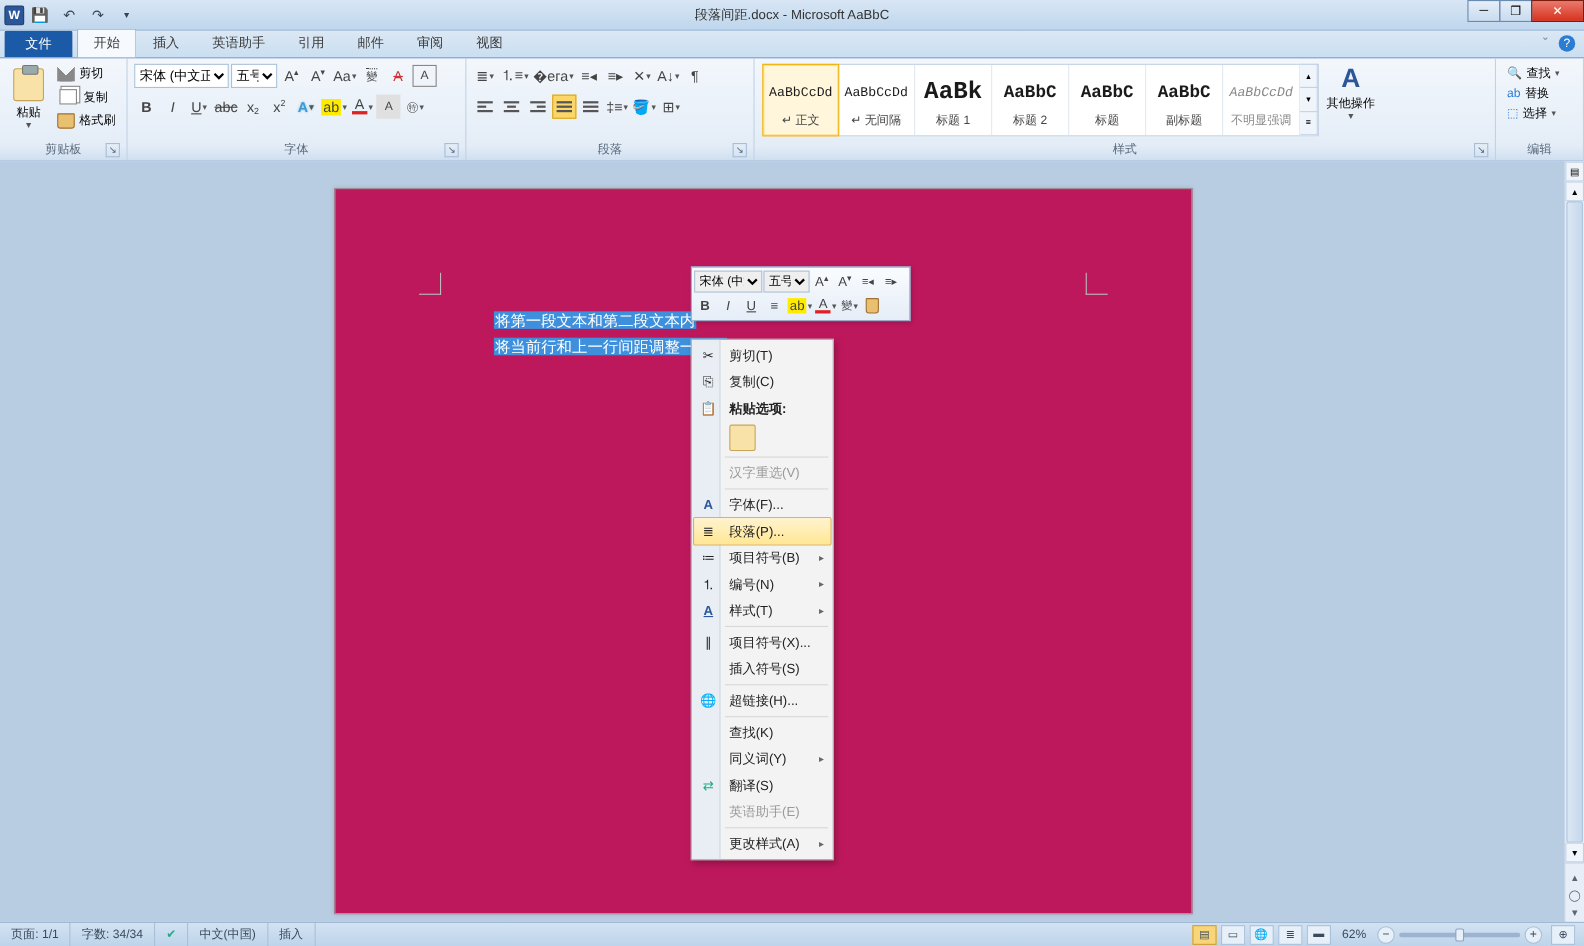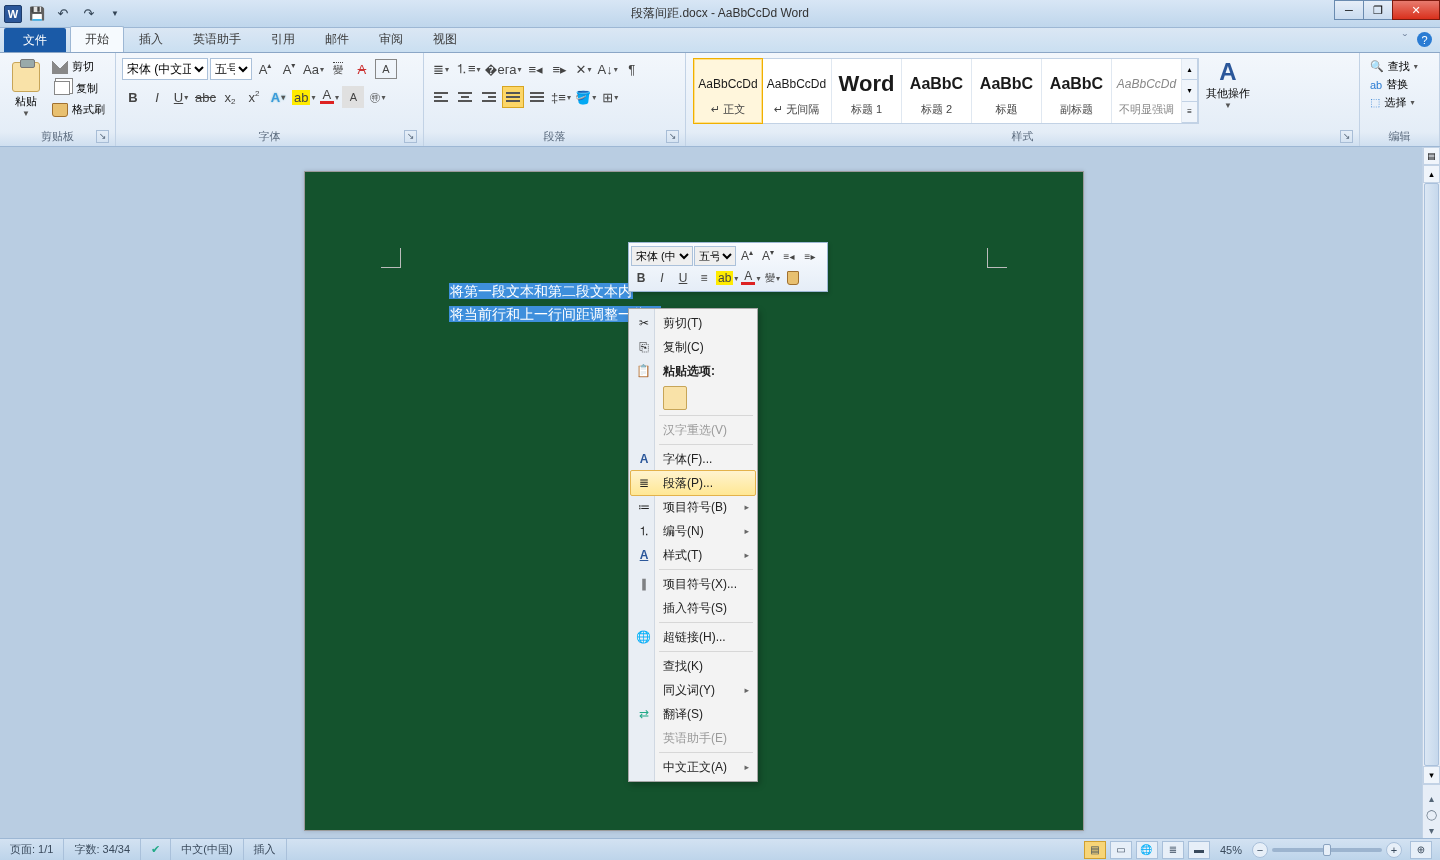--- a/index.html
+++ b/index.html
@@ -63,35 +63,35 @@
 .align-btn.center .ln:nth-child(2){width:60%;margin:0 auto}
 .align-btn.right .ln:nth-child(2){width:60%;margin-left:auto}
 .align-btn.justify-sel { background: #fcd667; border: 1px solid #d7a522; }
 .align-btn.dist .ln{height:2px}
 
 
 .styles { flex: 1; }
 .styles .gallery { display: flex; height: 66px; border: 1px solid #c2d2e5; background: #fff; }
 .styles .style-item { width: 70px; border-right: 1px solid #e0e8f1; display: flex; flex-direction: column; align-items: center; justify-content: center; padding: 2px; }
 .styles .style-item.sel { border: 1px solid #f0b000; background: #fff6dc; box-shadow: inset 0 0 0 1px #ffe08a; margin: -1px; z-index: 1; }
-.styles .style-item .preview { font-family: Liberation Sans, sans-serif; height: 36px; display: flex; align-items: center; color: #1a1a1a; }
+.styles .style-item .preview { font-family: Liberation Mono, monospace; height: 36px; display: flex; align-items: center; color: #1a1a1a; }
 .styles .style-item .name { font-size: 11px; color: #444; }
 .styles .style-item .name.dim { color: #888; }
 .styles .changestyle { width: 54px; display: flex; flex-direction: column; align-items: center; justify-content: center; font-size: 11px; }
 .gallery-scroll { width: 16px; display: flex; flex-direction: column; }
 .gallery-scroll div { flex: 1; border: 1px solid #c2d2e5; border-left: none; display: flex; align-items: center; justify-content: center; font-size: 8px; background: #f0f5fb; margin-top: -1px; }
 
 
 .editing .col { display: flex; flex-direction: column; gap: 3px; padding: 2px 4px; }
 .editing .ebtn { display: flex; align-items: center; gap: 4px; font-size: 11px; }
 
 
 .docarea { position: absolute; top: 147px; left: 0; right: 0; bottom: 22px; background: #fff; display: flex; }
 .doc-scroll { flex: 1; background: #b9cde2; overflow: hidden; position: relative; }
-.page { position: absolute; top: 24px; left: 304px; width: 780px; height: 660px; background: #14532d; border: 1px solid #9a9a9a; box-shadow: 0 0 4px rgba(0,0,0,.15); }
+.page { position: absolute; top: 24px; left: 304px; width: 780px; height: 660px; background: #be185d; border: 1px solid #9a9a9a; box-shadow: 0 0 4px rgba(0,0,0,.15); }
 .page .margin-mark { position: absolute; width: 20px; height: 20px; }
 .page .margin-mark.tl { top: 96px; left: 96px; border-left: 1px solid #bbb; border-top: 1px solid #bbb; transform: translate(-20px,-20px) rotate(180deg); }
 .page .margin-mark.tr { top: 96px; right: 96px; border-right: 1px solid #bbb; border-top: 1px solid #bbb; transform: translate(20px,-20px) rotate(180deg); }
 .page .sel-text { position: absolute; top: 108px; left: 144px; font-size: 14px; font-family: "SimSun", serif; line-height: 22px; }
 .page .sel-text .hl { background: #3e8fdc; color: #fff; padding: 0 1px; }
 .page .sel-text .pil { color: #c0c0c0; font-size: 11px; }
 
 
 .mini-toolbar { position: absolute; top: 242px; left: 628px; width: 200px; background: linear-gradient(#fafcff,#e5edf7); border: 1px solid #9db7d4; box-shadow: 1px 2px 4px rgba(0,0,0,.2); padding: 2px; z-index: 20; }
 .mini-toolbar .row { display: flex; align-items: center; gap: 1px; height: 22px; }
@@ -134,21 +134,21 @@
 <body>
 
 <div class="titlebar">
   <div class="qat">
     <div class="app-icon">W</div>
     <div class="qbtn">💾</div>
     <div class="qbtn">↶</div>
     <div class="qbtn">↷</div>
     <div class="qbtn" style="font-size:8px">▼</div>
   </div>
-  <div class="title">段落间距.docx - AaBbCcDd Word</div>
+  <div class="title">段落间距.docx - Microsoft AaBbC</div>
   <div class="winbtns">
     <div class="winbtn">─</div>
     <div class="winbtn">❐</div>
     <div class="winbtn close">✕</div>
   </div>
 </div>
 
 <div class="tabs">
   <div class="tab file">文件</div>
   <div class="tab active">开始</div>
@@ -290,21 +290,21 @@
       <div class="gallery">
         <div class="style-item sel">
             <div class="preview" style="font-size:12px">AaBbCcDd</div>
             <div class="name">↵ 正文</div>
           </div>
         <div class="style-item">
             <div class="preview" style="font-size:12px">AaBbCcDd</div>
             <div class="name">↵ 无间隔</div>
           </div>
         <div class="style-item">
-            <div class="preview" style="font-size:22px;font-weight:bold">Word</div>
+            <div class="preview" style="font-size:22px;font-weight:bold">AaBk</div>
             <div class="name">标题 1</div>
           </div>
         <div class="style-item">
             <div class="preview" style="font-size:16px;font-weight:bold">AaBbC</div>
             <div class="name">标题 2</div>
           </div>
         <div class="style-item">
             <div class="preview" style="font-size:16px;font-weight:bold">AaBbC</div>
             <div class="name">标题</div>
           </div>
@@ -483,40 +483,40 @@
     </div>
   <div class="mi">
       <span class="mic" style="color:#2a8">⇄</span>
       <span>翻译(S)</span>
     </div>
   <div class="mi disabled">
       <span>英语助手(E)</span>
     </div>
   <div class="sep"></div>
   <div class="mi">
-      <span>中文正文(A)</span>
+      <span>更改样式(A)</span>
       <span class="arw">▸</span>
     </div>
 </div>
 
 <div class="statusbar">
   <div class="cell">页面: 1/1</div>
   <div class="cell">字数: 34/34</div>
   <div class="cell">
       <span style="color:#2a8">✔</span>
     </div>
   <div class="cell">中文(中国)</div>
   <div class="cell">插入</div>
   <div class="right">
     <div class="viewbtn active">▤</div>
     <div class="viewbtn">▭</div>
     <div class="viewbtn">🌐</div>
     <div class="viewbtn">≣</div>
     <div class="viewbtn">▬</div>
-    <span style="margin:0 6px">45%</span>
+    <span style="margin:0 6px">62%</span>
     <div class="zbtn">−</div>
     <div class="zoomtrack">
         <div class="zthumb"></div>
       </div>
     <div class="zbtn">+</div>
     <div class="viewbtn" style="margin-left:4px">⊕</div>
   </div>
 </div>
 
 </body></html>

